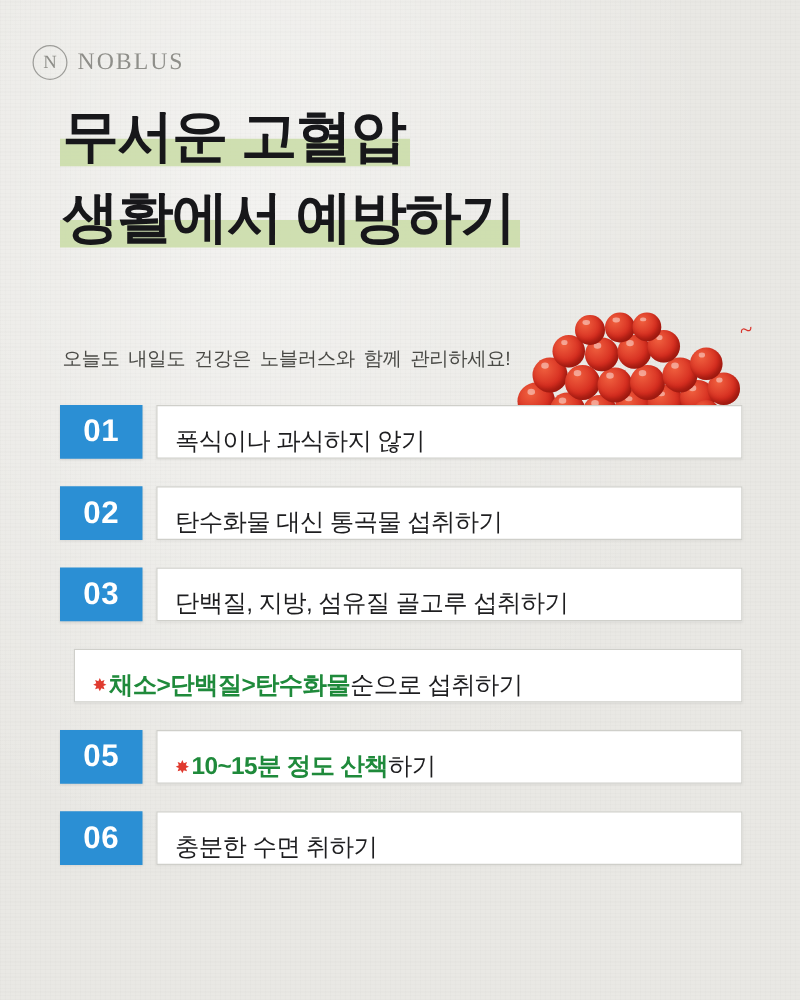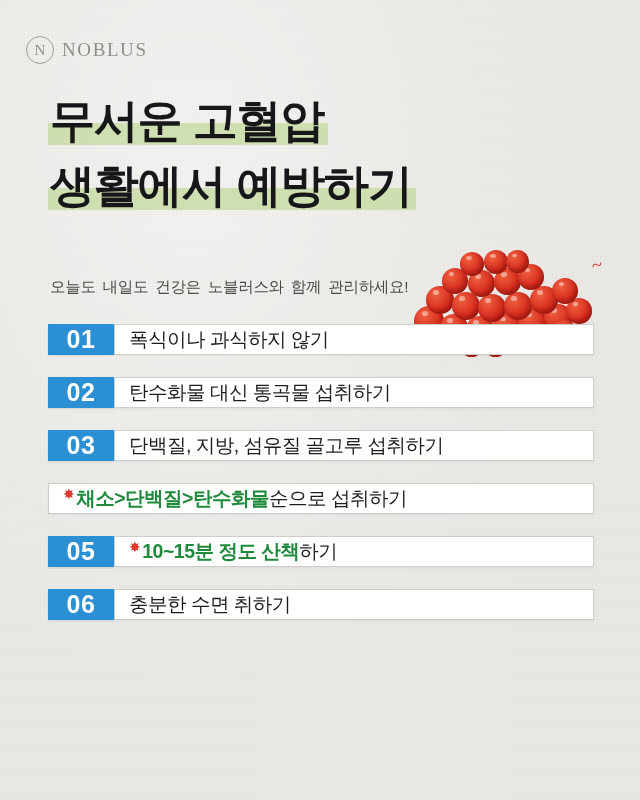--- a/index.html
+++ b/index.html
@@ -58,21 +58,21 @@
     font-size: 19px;
     letter-spacing: 1.6px;
     color: #55554f;
     text-align: right;
   }
 
   
   .headline {
     position: absolute;
     left: 48px;
-    top: 96px;
+    top: 84px;
     width: 560px;
   }
   .head-line {
     position: relative;
     display: inline-block;
     font-size: 45px;
     font-weight: bold;
     color: #17171a;
     letter-spacing: -1.2px;
     line-height: 1.0;
@@ -142,42 +142,43 @@
   
   .list {
     position: absolute;
     left: 48px;
     top: 324px;
     width: 546px;
   }
   .row {
     display: flex;
     align-items: stretch;
-    height: 31px;
+    height: 43px;
     margin-bottom: 22px;
   }
   .num {
     width: 66px;
     background: #2b8fd4;
     color: #ffffff;
     font-size: 25px;
     font-weight: bold;
     letter-spacing: 0.5px;
     display: flex;
     align-items: center;
     justify-content: center;
     flex: 0 0 66px;
     box-shadow: 0 1px 2px rgba(0,0,0,0.10);
   }
   .text-box {
     flex: 1 1 auto;
+    margin-left: 11px;
     background: #ffffff;
     border: 1px solid #cfcfca;
     display: flex;
-    align-items: center;
+    align-items: flex-end;
     padding: 0 14px;
     font-size: 19.5px;
     color: #1e1e20;
     letter-spacing: -0.5px;
     box-shadow: 0 1px 2px rgba(0,0,0,0.06);
   }
   .text-box .star {
     color: #e03a2f;
     font-size: 14px;
     margin-right: 2px;

